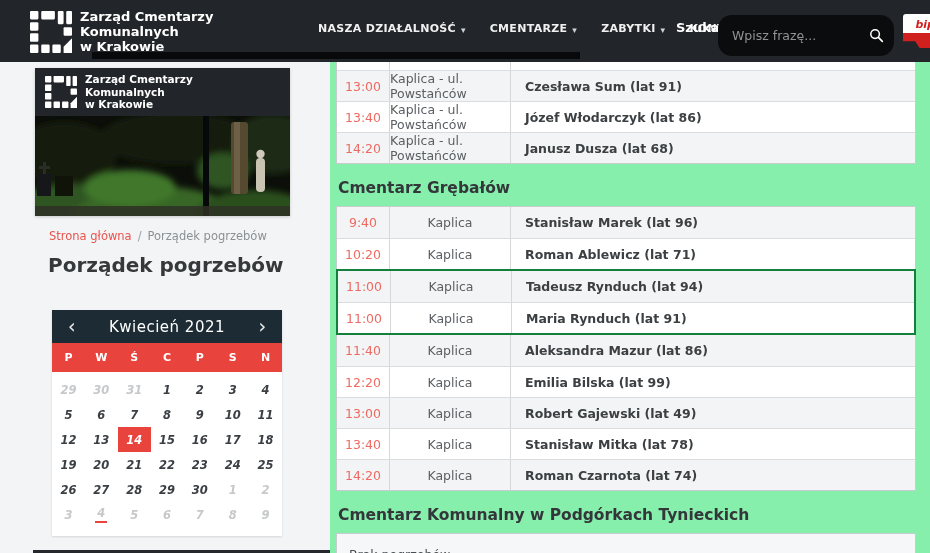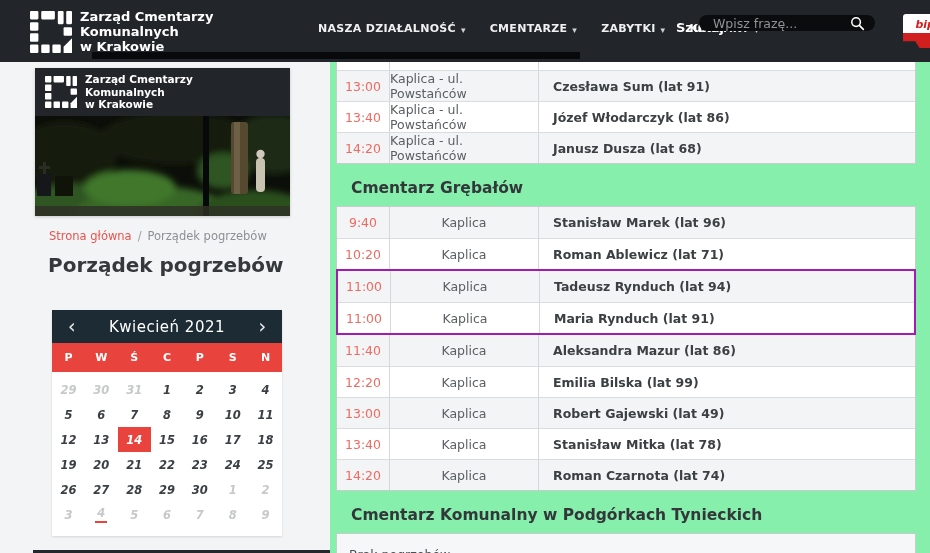--- a/index.html
+++ b/index.html
@@ -14,21 +14,21 @@
   
   .header{position:absolute;left:0;top:0;width:930px;height:62px;background:var(--header-bg);z-index:50;}
   .brand{position:absolute;left:30px;top:9px;display:flex;align-items:center;gap:8px;cursor:pointer;}
   .brand svg{width:42px;height:42px;}
   .brand-text{color:#fff;font-weight:bold;font-size:13px;line-height:15px;}
   .hdr-strip{position:absolute;left:92px;top:52px;width:488px;height:7px;background:#08090b;}
   .nav{position:absolute;left:318px;top:0;height:56px;display:flex;align-items:center;gap:24px;}
   .nav-item{display:flex;align-items:flex-end;gap:5px;color:#f0f0f0;font-size:11px;font-weight:bold;letter-spacing:.3px;cursor:pointer;white-space:nowrap;}
   .nav-item .caret{font-size:9px;color:#cfd2d4;}
   .search-label{position:absolute;left:676px;top:20px;color:#fff;font-weight:bold;font-size:13px;cursor:pointer;}
-  .search-pill{position:absolute;left:699px;top:15px;width:176px;height:16px;background:#0b0c0d;border-radius:14px;display:flex;align-items:center;padding:0 10px 0 14px;}
+  .search-pill{position:absolute;left:718px;top:15px;width:176px;height:41px;background:#0b0c0d;border-radius:14px;display:flex;align-items:center;padding:0 10px 0 14px;}
   .search-pill input{flex:1;background:transparent;border:none;outline:none;color:#cfcfcf;font-size:12.5px;font-family:inherit;min-width:0;}
   .search-pill input::placeholder{color:#8f9396;}
   .search-pill svg{width:15px;height:15px;flex:0 0 auto;}
   .bip{position:absolute;left:903px;top:14px;width:36px;height:34px;cursor:pointer;}
   .bip-top{width:36px;height:19px;background:#fff;border-radius:3px 3px 0 0;color:#d01f1f;font-weight:bold;font-style:italic;font-size:11px;text-align:right;padding:4px 4px 0 0;line-height:13px;}
   .bip-bot{width:36px;height:15px;background:#d01f1f;clip-path:polygon(0 0,100% 0,100% 100%,46% 100%,34% 55%,0 55%);}
   
   .side-card{position:absolute;left:35px;top:68px;width:255px;box-shadow:0 1px 3px rgba(0,0,0,.18);}
   .side-card-head{height:48px;background:var(--header-bg);display:flex;align-items:center;gap:8px;padding:0 10px;}
   .side-card-head svg{width:32px;height:32px;flex:0 0 auto;}
@@ -53,26 +53,26 @@
   .day .u{border-bottom:2px solid var(--accent);padding:0 2px 1px;}
   .bottom-strip{position:absolute;left:33px;top:550px;width:299px;height:3px;background:#24282c;}
   
   .main-col{position:absolute;left:330px;top:4px;width:600px;height:553px;background:#86efac;padding:0 14px 0 6px;z-index:1;}
   .ftable{border:1px solid #c8ccce;background:#fff;}
   .ftable.cut{margin-top:34px;}
   .frow{display:flex;height:31px;align-items:stretch;border-top:1px solid #dadddf;background:#fff;}
   .frow:first-child{border-top:none;}
   .frow.gray{background:#f2f4f5;}
   .cell-time{width:52px;display:flex;align-items:center;justify-content:center;color:var(--time);font-size:12.5px;flex:0 0 auto;}
-  .cell-loc{width:150px;display:flex;align-items:center;justify-content:center;color:#5b5f63;font-size:12.5px;border-left:1px solid #d5d8da;border-right:1px solid #d5d8da;flex:0 0 auto;}
+  .cell-loc{width:122px;display:flex;align-items:center;justify-content:center;color:#5b5f63;font-size:12.5px;border-left:1px solid #d5d8da;border-right:1px solid #d5d8da;flex:0 0 auto;}
   .cell-name{flex:1;display:flex;align-items:center;padding-left:14px;font-weight:bold;color:#3c4043;font-size:12.5px;}
-  .group-wrap{border:2px solid #a21caf;margin:0 -1px;}
+  .group-wrap{border:2px solid #15803d;margin:0 -1px;}
   .group-wrap .frow:first-child{border-top:none;}
   .group-wrap + .frow{border-top:none;}
-  .sec-title{font-size:15.5px;font-weight:bold;color:#33373a;margin:15px 0 9px 15px;}
+  .sec-title{font-size:15.5px;font-weight:bold;color:#33373a;margin:15px 0 9px 2px;}
   .empty-box{border:1px solid #c8ccce;background:#fff;height:40px;overflow:hidden;}
   .empty-row{height:40px;background:#f5f7f8;display:flex;align-items:center;padding-left:12px;color:#4a4e52;font-size:12.5px;}
 </style>
 </head>
 <body>
 
 <div class="main-col">
   <div id="sections">
       <div class="ftable cut">
         <div class="frow">

